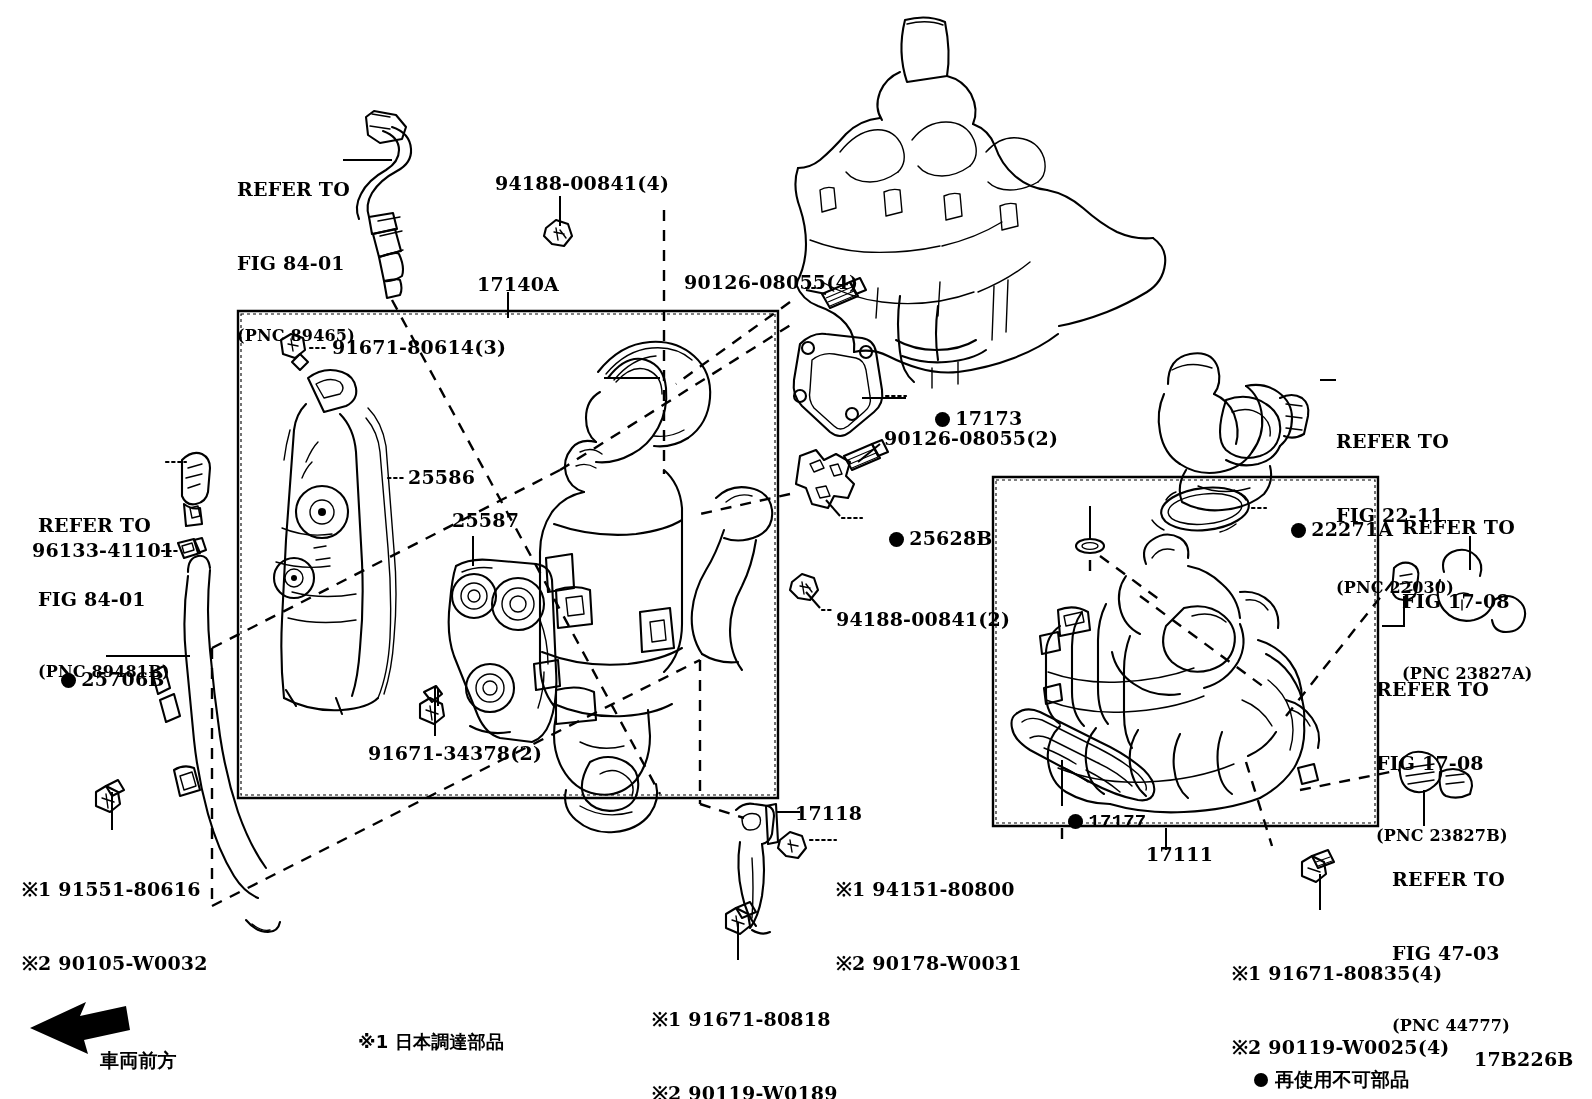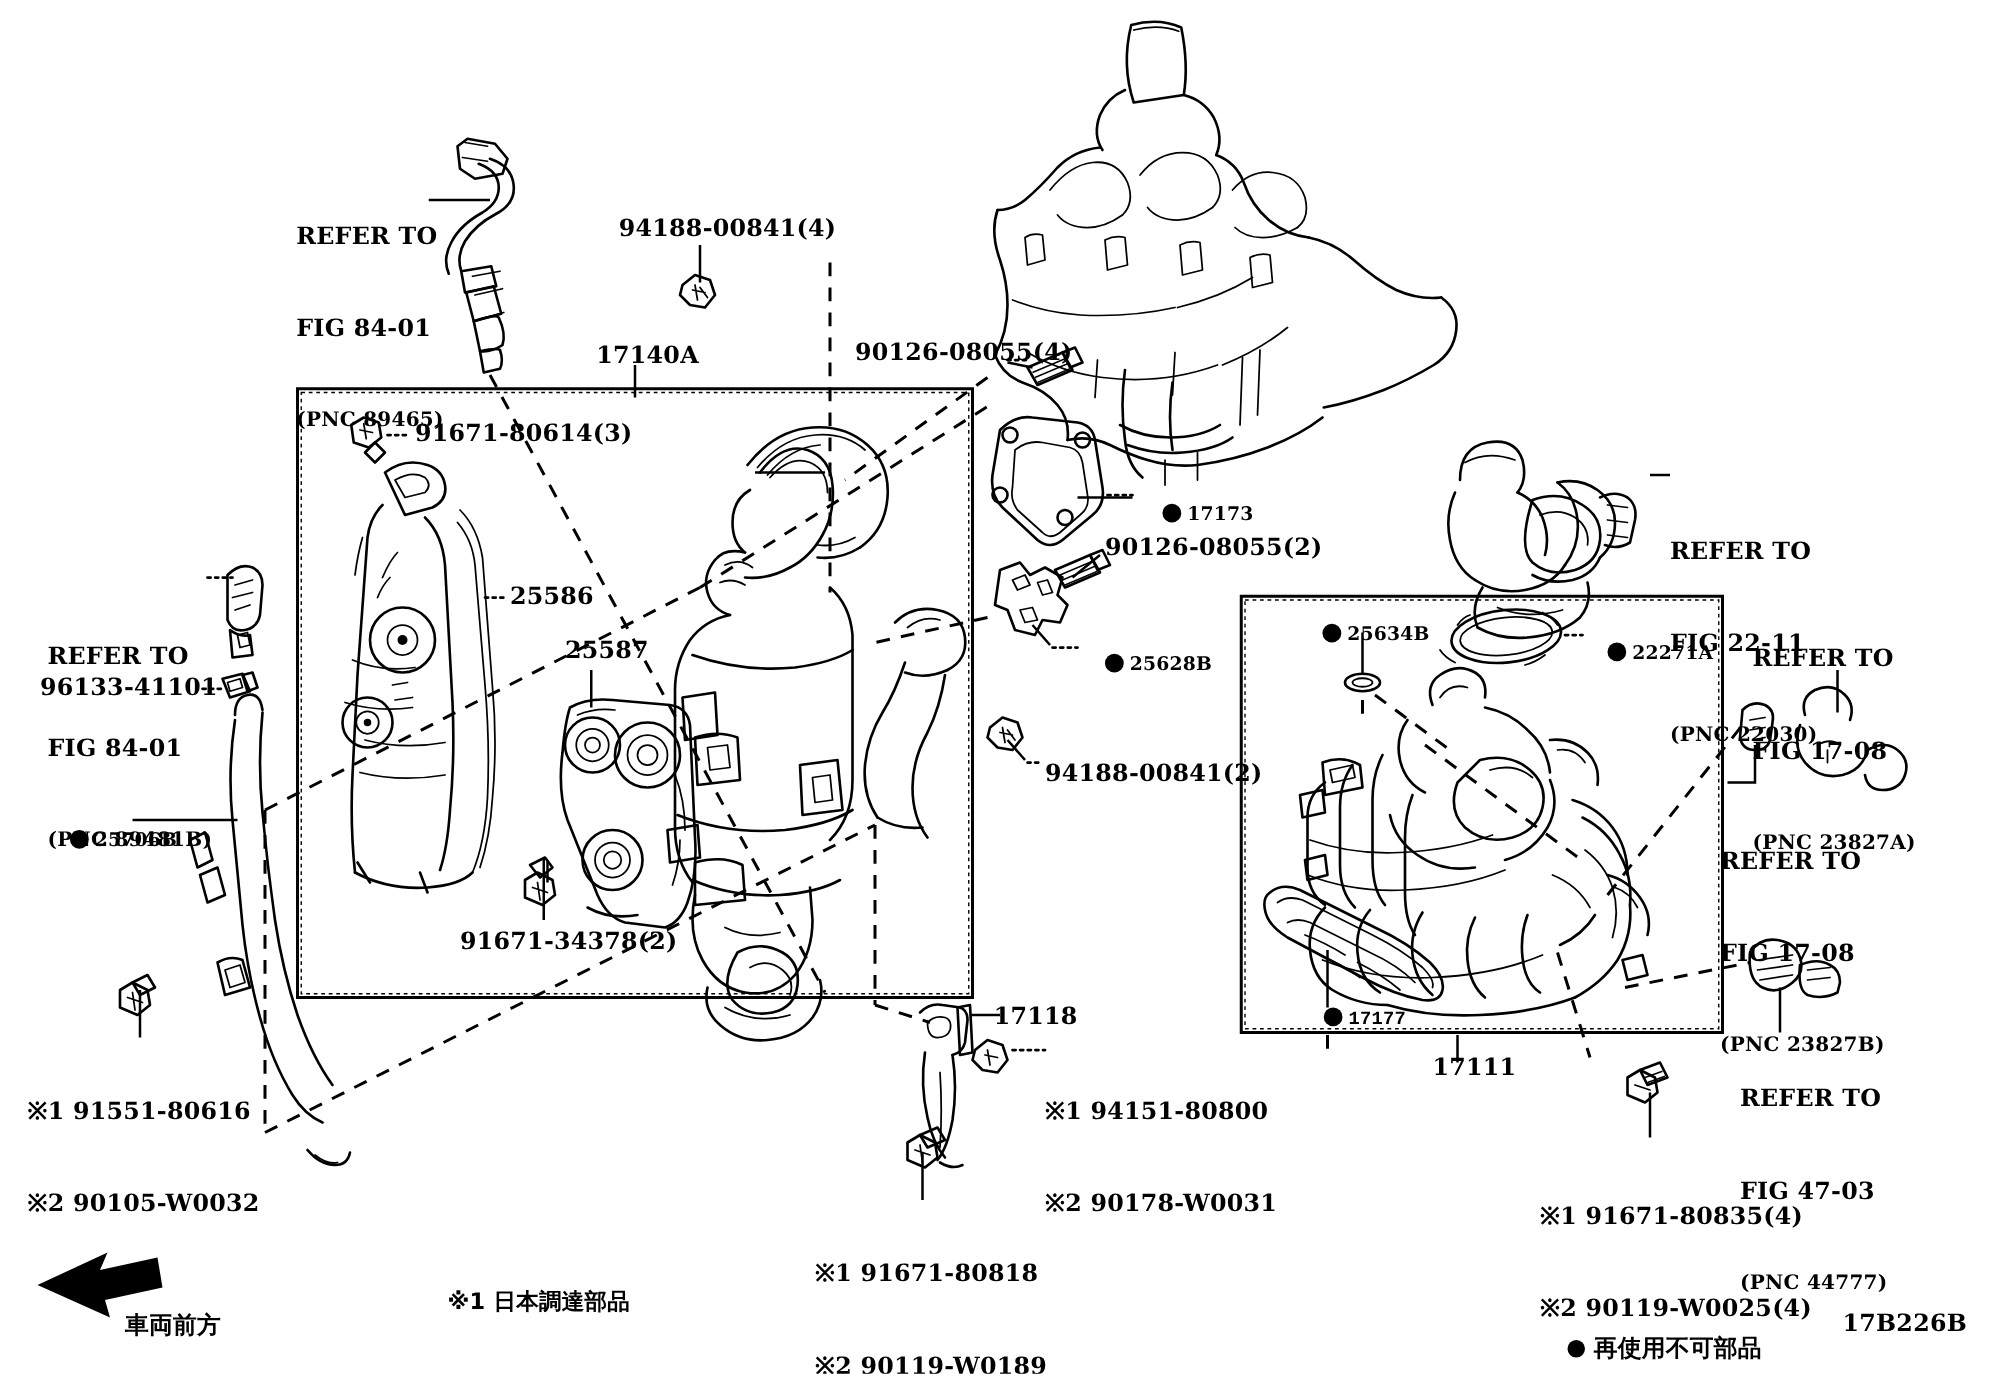--- a/index.html
+++ b/index.html
@@ -2,21 +2,21 @@
 <html><head>
 <meta charset="utf-8">
 <style>
   html,body{margin:0;padding:0;background:#fff;}
   body{width:1592px;height:1099px;position:relative;overflow:hidden;
        font-family:"DejaVu Sans",sans-serif;color:#000;}
   #stage{position:absolute;inset:0;width:1472px;height:1099px;}
   svg.layer{position:absolute;left:0;top:0;width:1592px;height:1099px;overflow:visible;}
   .lbl{position:absolute;white-space:pre;font-family:"DejaVu Serif",serif;
        font-weight:700;letter-spacing:.2px;line-height:1.22;}
-  .n20{font-size:15px;}
+  .n20{font-size:19px;}
   .n19{font-size:19px;}
   .n18{font-size:18px;}
   .jp{font-family:"DejaVu Sans",sans-serif;font-weight:700;}
   .dot{display:inline-block;width:15px;height:15px;border-radius:50%;
        background:#000;vertical-align:-2px;margin-right:5px;}
   .dot2{display:inline-block;width:14px;height:14px;border-radius:50%;
         background:#000;vertical-align:-1px;margin-right:7px;}
   .ref{line-height:1.30;}
   .pnc{font-size:16px;}
 </style>
@@ -482,23 +482,20 @@
   </div>
 
   <div class="lbl n19" style="left:836px;top:608px;">94188-00841(2)</div>
 
   <div class="lbl n19 ref" style="left:1336px;top:380px;">
     <div>REFER TO</div>
     <div>FIG 22-11</div>
     <div class="pnc">(PNC 22030)</div>
   </div>
 
-  <div class="lbl n20" style="left:1036px;top:480px;">
-    <span class="dot"></span><span>25634B</span>
-  </div>
 
   <div class="lbl n20" style="left:1264px;top:495px;">
     <span class="dot"></span><span>22271A</span>
   </div>
 
   <div class="lbl n19 ref" style="left:1402px;top:466px;">
     <div>REFER TO</div>
     <div>FIG 17-08</div>
     <div class="pnc">(PNC 23827A)</div>
   </div>

